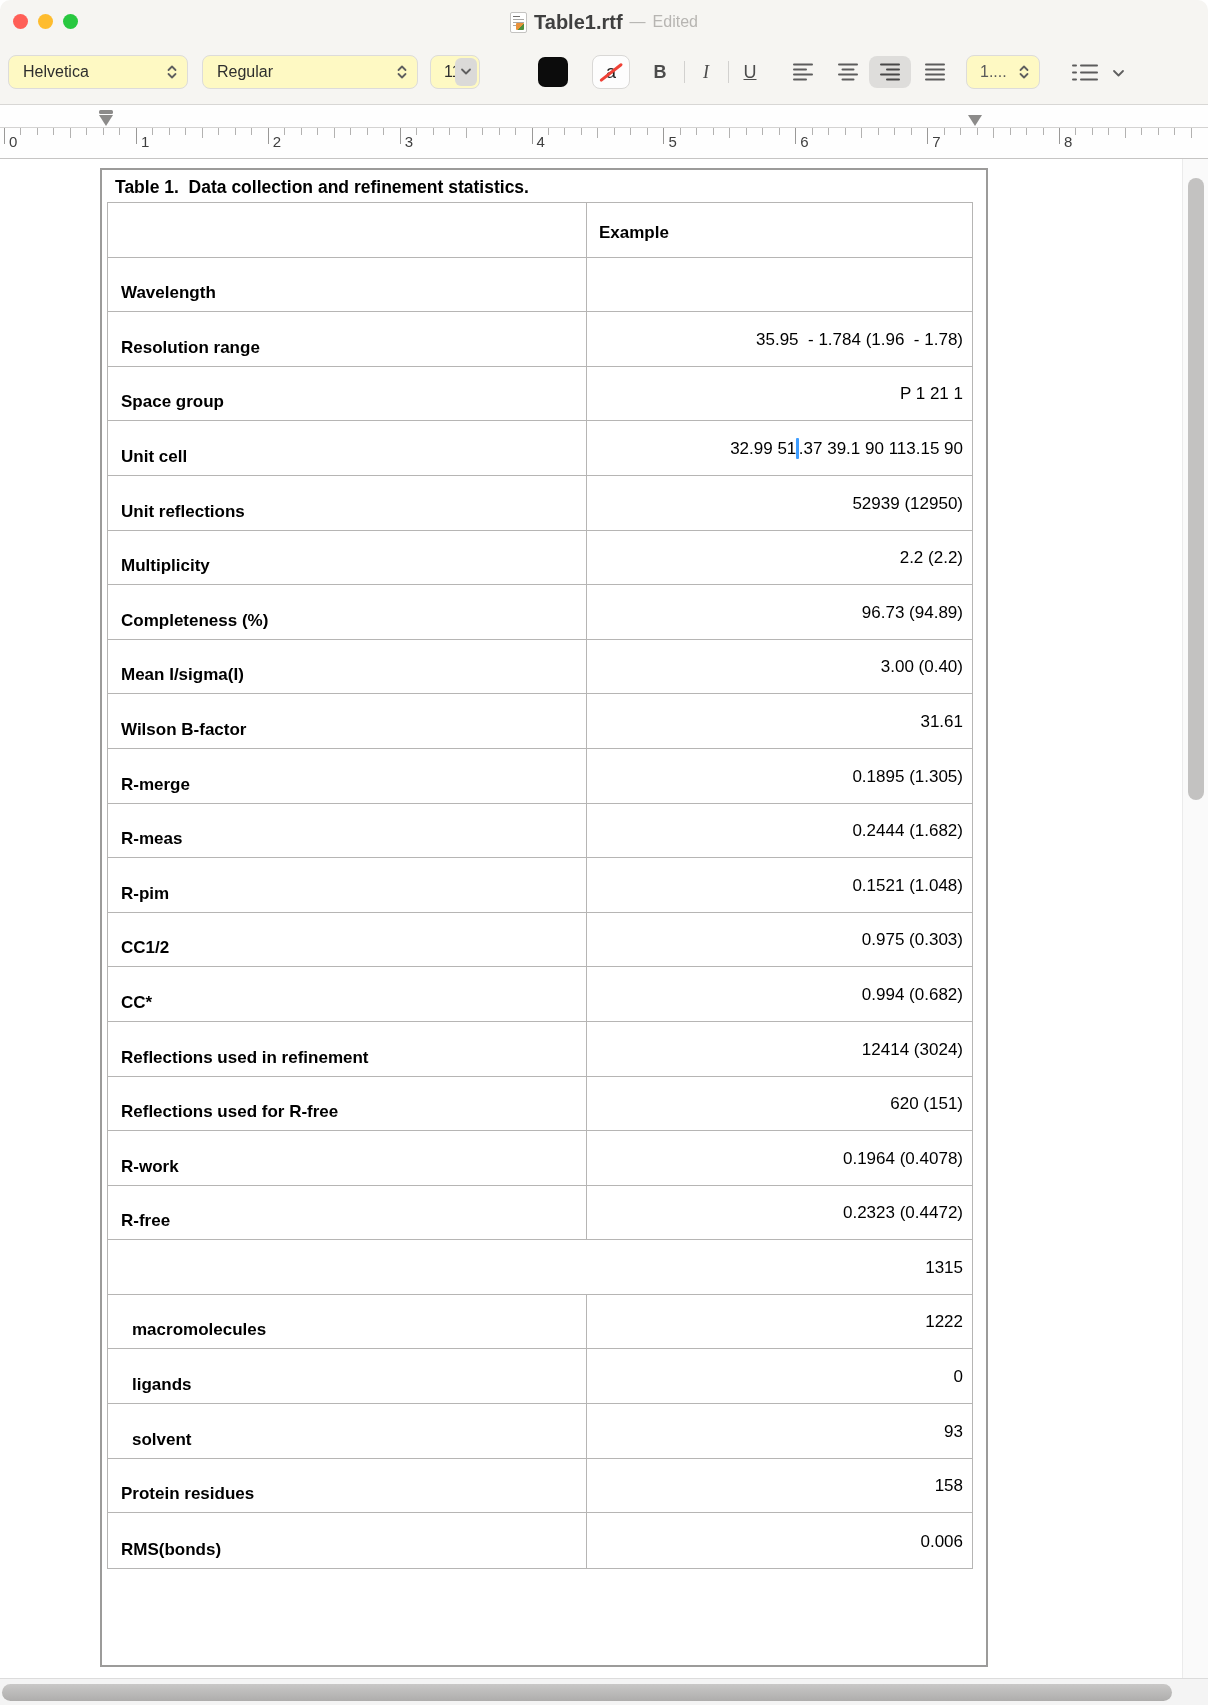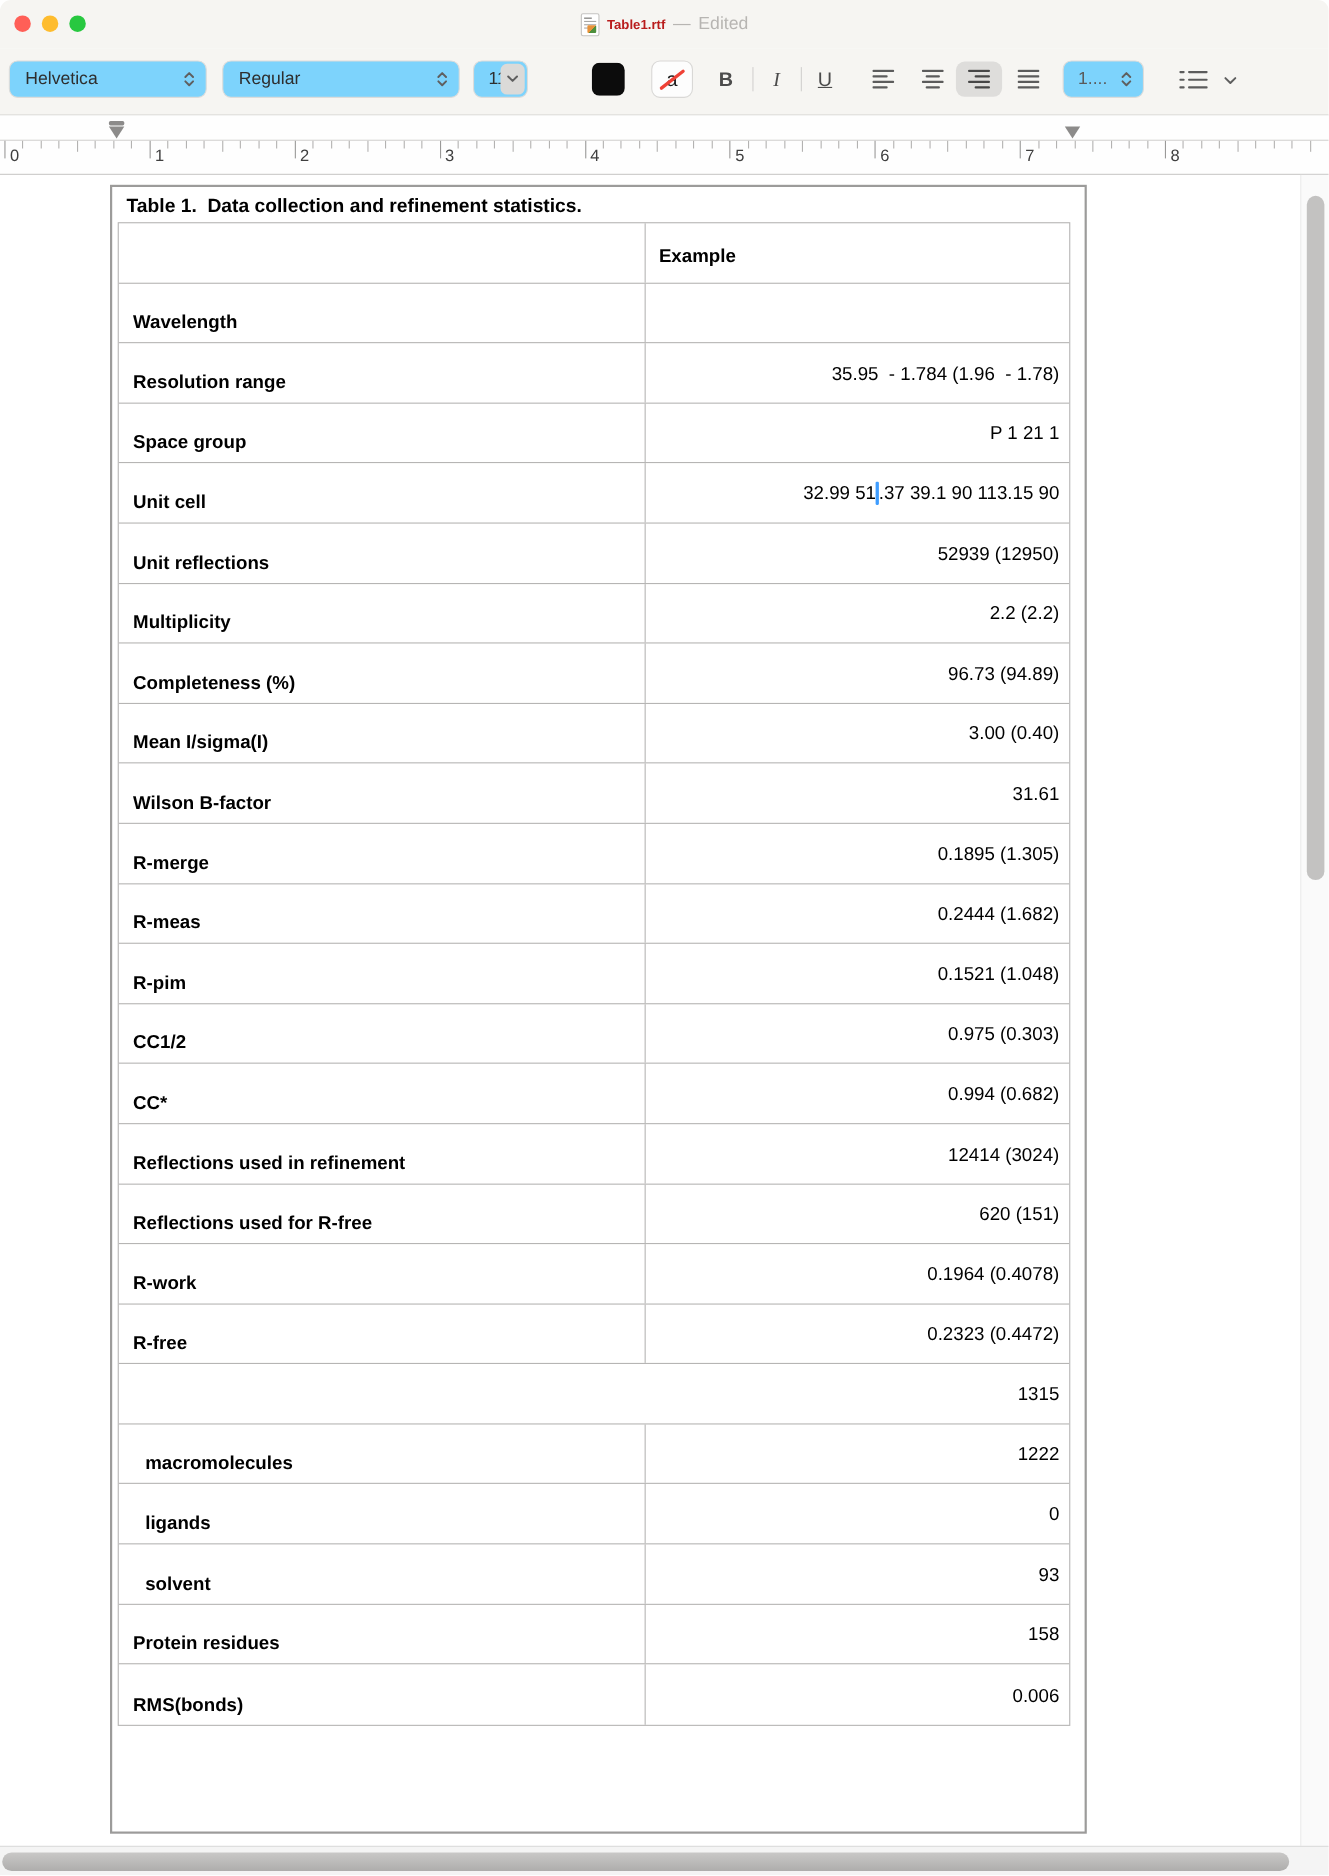--- a/index.html
+++ b/index.html
@@ -14,26 +14,26 @@
                align-items:center;justify-content:center;gap:7px;}
   .doc-icon{position:relative;width:17px;height:21px;background:#ffffff;border:1px solid #c4c3c1;
             border-radius:2px;box-sizing:border-box;overflow:hidden;}
   .doc-icon .l{position:absolute;left:2px;height:1.5px;background:#a9a8a6;}
   .doc-icon .l1{top:3px;width:7px;background:#6f6e6c;}
   .doc-icon .l2{top:6px;width:11px;}
   .doc-icon .l3{top:9px;width:11px;}
   .doc-icon .l4{top:12px;width:10px;}
   .doc-icon .pic{position:absolute;right:2px;bottom:2px;width:8px;height:7px;border-radius:1px;
                  background:linear-gradient(135deg,#e8923a 0 55%,#4d8f3c 55% 100%);}
-  .title-name{font-size:12px;font-weight:bold;color:#b91c1c;}
+  .title-name{font-size:20px;font-weight:bold;color:#404040;}
   .title-dim{font-size:16px;color:#b7b5b2;}
   
   .toolbar{position:absolute;left:0;top:44px;width:1208px;height:61px;background:#f6f5f2;
            border-bottom:1px solid #d8d7d5;box-sizing:border-box;}
-  .ctl{position:absolute;top:11px;height:34px;background:#7dd3fc;border:1px solid #dddcda;
+  .ctl{position:absolute;top:11px;height:34px;background:#fef9c3;border:1px solid #dddcda;
        border-radius:8px;box-sizing:border-box;display:flex;align-items:center;
        color:#2e2e2e;font-size:16px;}
   .ctl .txt{padding-left:14px;}
   .ctl .updown{margin-left:auto;margin-right:9px;display:flex;}
   .well{position:absolute;left:538px;top:13px;width:30px;height:30px;background:#0c0c0c;
         border-radius:7px;border:1px solid #00000022;box-sizing:border-box;}
   .strike-btn{position:absolute;left:592px;top:11px;width:38px;height:34px;background:#fdfdfd;
               border:1px solid #d9d8d6;border-radius:8px;box-sizing:border-box;
               display:flex;align-items:center;justify-content:center;font-size:18px;color:#1c1c1c;}
   .strike-btn::after{content:"";position:absolute;left:4px;top:15px;width:28px;height:2.5px;

